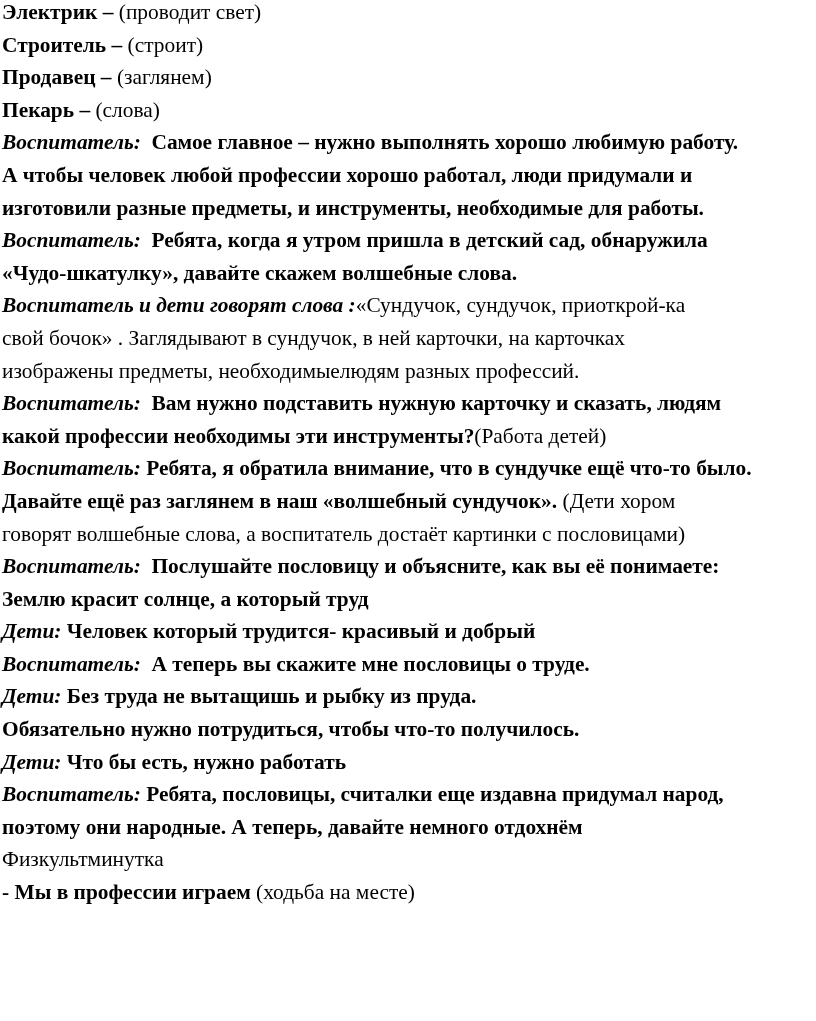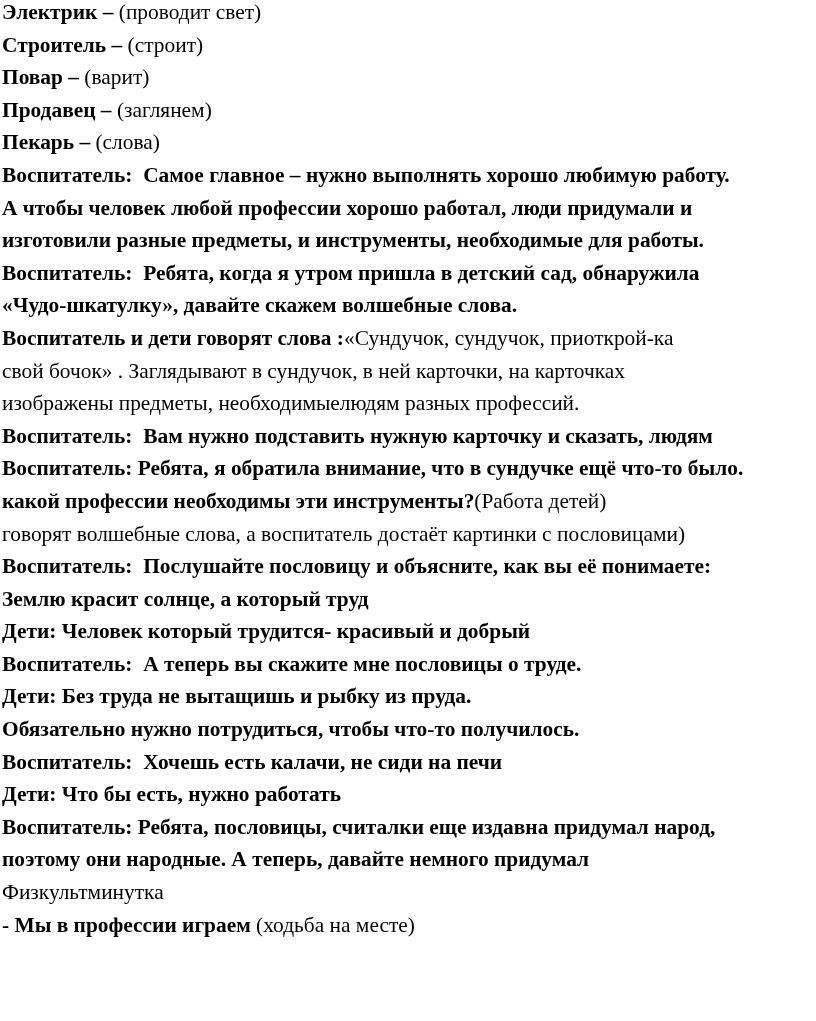--- a/index.html
+++ b/index.html
@@ -22,48 +22,47 @@
     line-height: 32.6px;
     color: #000000;
     -webkit-font-smoothing: antialiased;
   }
   .line {
     white-space: pre;
   }
   .run.normal     { font-style: normal;  font-weight: bold; }
   .run.italic     {  font-weight: normal; }
   .run.bold       { font-style: normal;  font-weight: normal; }
-  .run.bolditalic {  font-weight: bold; }
+  .run.bolditalic { font-style: italic;  font-weight: bold; }
 </style>
 </head>
 <body style="background: rgb(255, 255, 255);">
 
 <div class="doc" style="color: rgb(0, 0, 0);">
     <div class="line"><span class="run normal">Электрик – </span><span class="run italic">(проводит свет)</span></div>
     <div class="line"><span class="run normal">Строитель – </span><span class="run italic">(строит)</span></div>
-    <div class="line"><span class="run normal">Повар – </span><span class="run italic">(варит)</span></div>
     <div class="line"><span class="run normal">Продавец – </span><span class="run italic">(заглянем)</span></div>
     <div class="line"><span class="run normal">Пекарь – </span><span class="run italic">(слова)</span></div>
     <div class="line"><span class="run bolditalic">Воспитатель:</span><span class="run normal">  Самое главное – нужно выполнять хорошо любимую работу.</span></div>
     <div class="line"><span class="run normal">А чтобы человек любой профессии хорошо работал, люди придумали и</span></div>
     <div class="line"><span class="run normal">изготовили разные предметы, и инструменты, необходимые для работы.</span></div>
     <div class="line"><span class="run bolditalic">Воспитатель:</span><span class="run normal">  Ребята, когда я утром пришла в детский сад, обнаружила</span></div>
     <div class="line"><span class="run normal">«Чудо-шкатулку», давайте скажем волшебные слова.</span></div>
     <div class="line"><span class="run bolditalic">Воспитатель и дети говорят слова :</span><span class="run italic">«Сундучок, сундучок, приоткрой-ка</span></div>
     <div class="line"><span class="run italic">свой бочок» . Заглядывают в сундучок, в ней карточки, на карточках</span></div>
     <div class="line"><span class="run italic">изображены предметы, необходимыелюдям разных профессий.</span></div>
     <div class="line"><span class="run bolditalic">Воспитатель:</span><span class="run normal">  Вам нужно подставить нужную карточку и сказать, людям</span></div>
+    <div class="line"><span class="run normal">какой профессии необходимы эти инструменты?</span><span class="run italic">(Работа детей)</span></div>
     <div class="line"><span class="run bolditalic">Воспитатель:</span><span class="run normal"> Ребята, я обратила внимание, что в сундучке ещё что-то было.</span></div>
-    <div class="line"><span class="run normal">какой профессии необходимы эти инструменты?</span><span class="run italic">(Работа детей)</span></div>
+    <div class="line"><span class="run normal">Давайте ещё раз заглянем в наш «волшебный сундучок». </span><span class="run italic">(Дети хором</span></div>
     <div class="line"><span class="run italic">говорят волшебные слова, а воспитатель достаёт картинки с пословицами)</span></div>
     <div class="line"><span class="run bolditalic">Воспитатель:</span><span class="run normal">  Послушайте пословицу и объясните, как вы её понимаете:</span></div>
     <div class="line"><span class="run normal">Землю красит солнце, а который труд</span></div>
     <div class="line"><span class="run bolditalic">Дети:</span><span class="run normal"> Человек который трудится- красивый и добрый</span></div>
     <div class="line"><span class="run bolditalic">Воспитатель:</span><span class="run normal">  А теперь вы скажите мне пословицы о труде.</span></div>
     <div class="line"><span class="run bolditalic">Дети:</span><span class="run normal"> Без труда не вытащишь и рыбку из пруда.</span></div>
     <div class="line"><span class="run normal">Обязательно нужно потрудиться, чтобы что-то получилось.</span></div>
-    <div class="line"><span class="run bolditalic">Воспитатель:</span><span class="run normal">  Хочешь есть калачи, не сиди на печи</span></div>
     <div class="line"><span class="run bolditalic">Дети:</span><span class="run normal"> Что бы есть, нужно работать</span></div>
     <div class="line"><span class="run bolditalic">Воспитатель:</span><span class="run normal"> Ребята, пословицы, считалки еще издавна придумал народ,</span></div>
-    <div class="line"><span class="run normal">поэтому они народные. А теперь, давайте немного придумал</span></div>
+    <div class="line"><span class="run normal">поэтому они народные. А теперь, давайте немного отдохнём</span></div>
     <div class="line"><span class="run bold">Физкультминутка</span></div>
     <div class="line"><span class="run normal">- Мы в профессии играем </span><span class="run italic">(ходьба на месте)</span></div>
   </div>
 
 </body></html>

